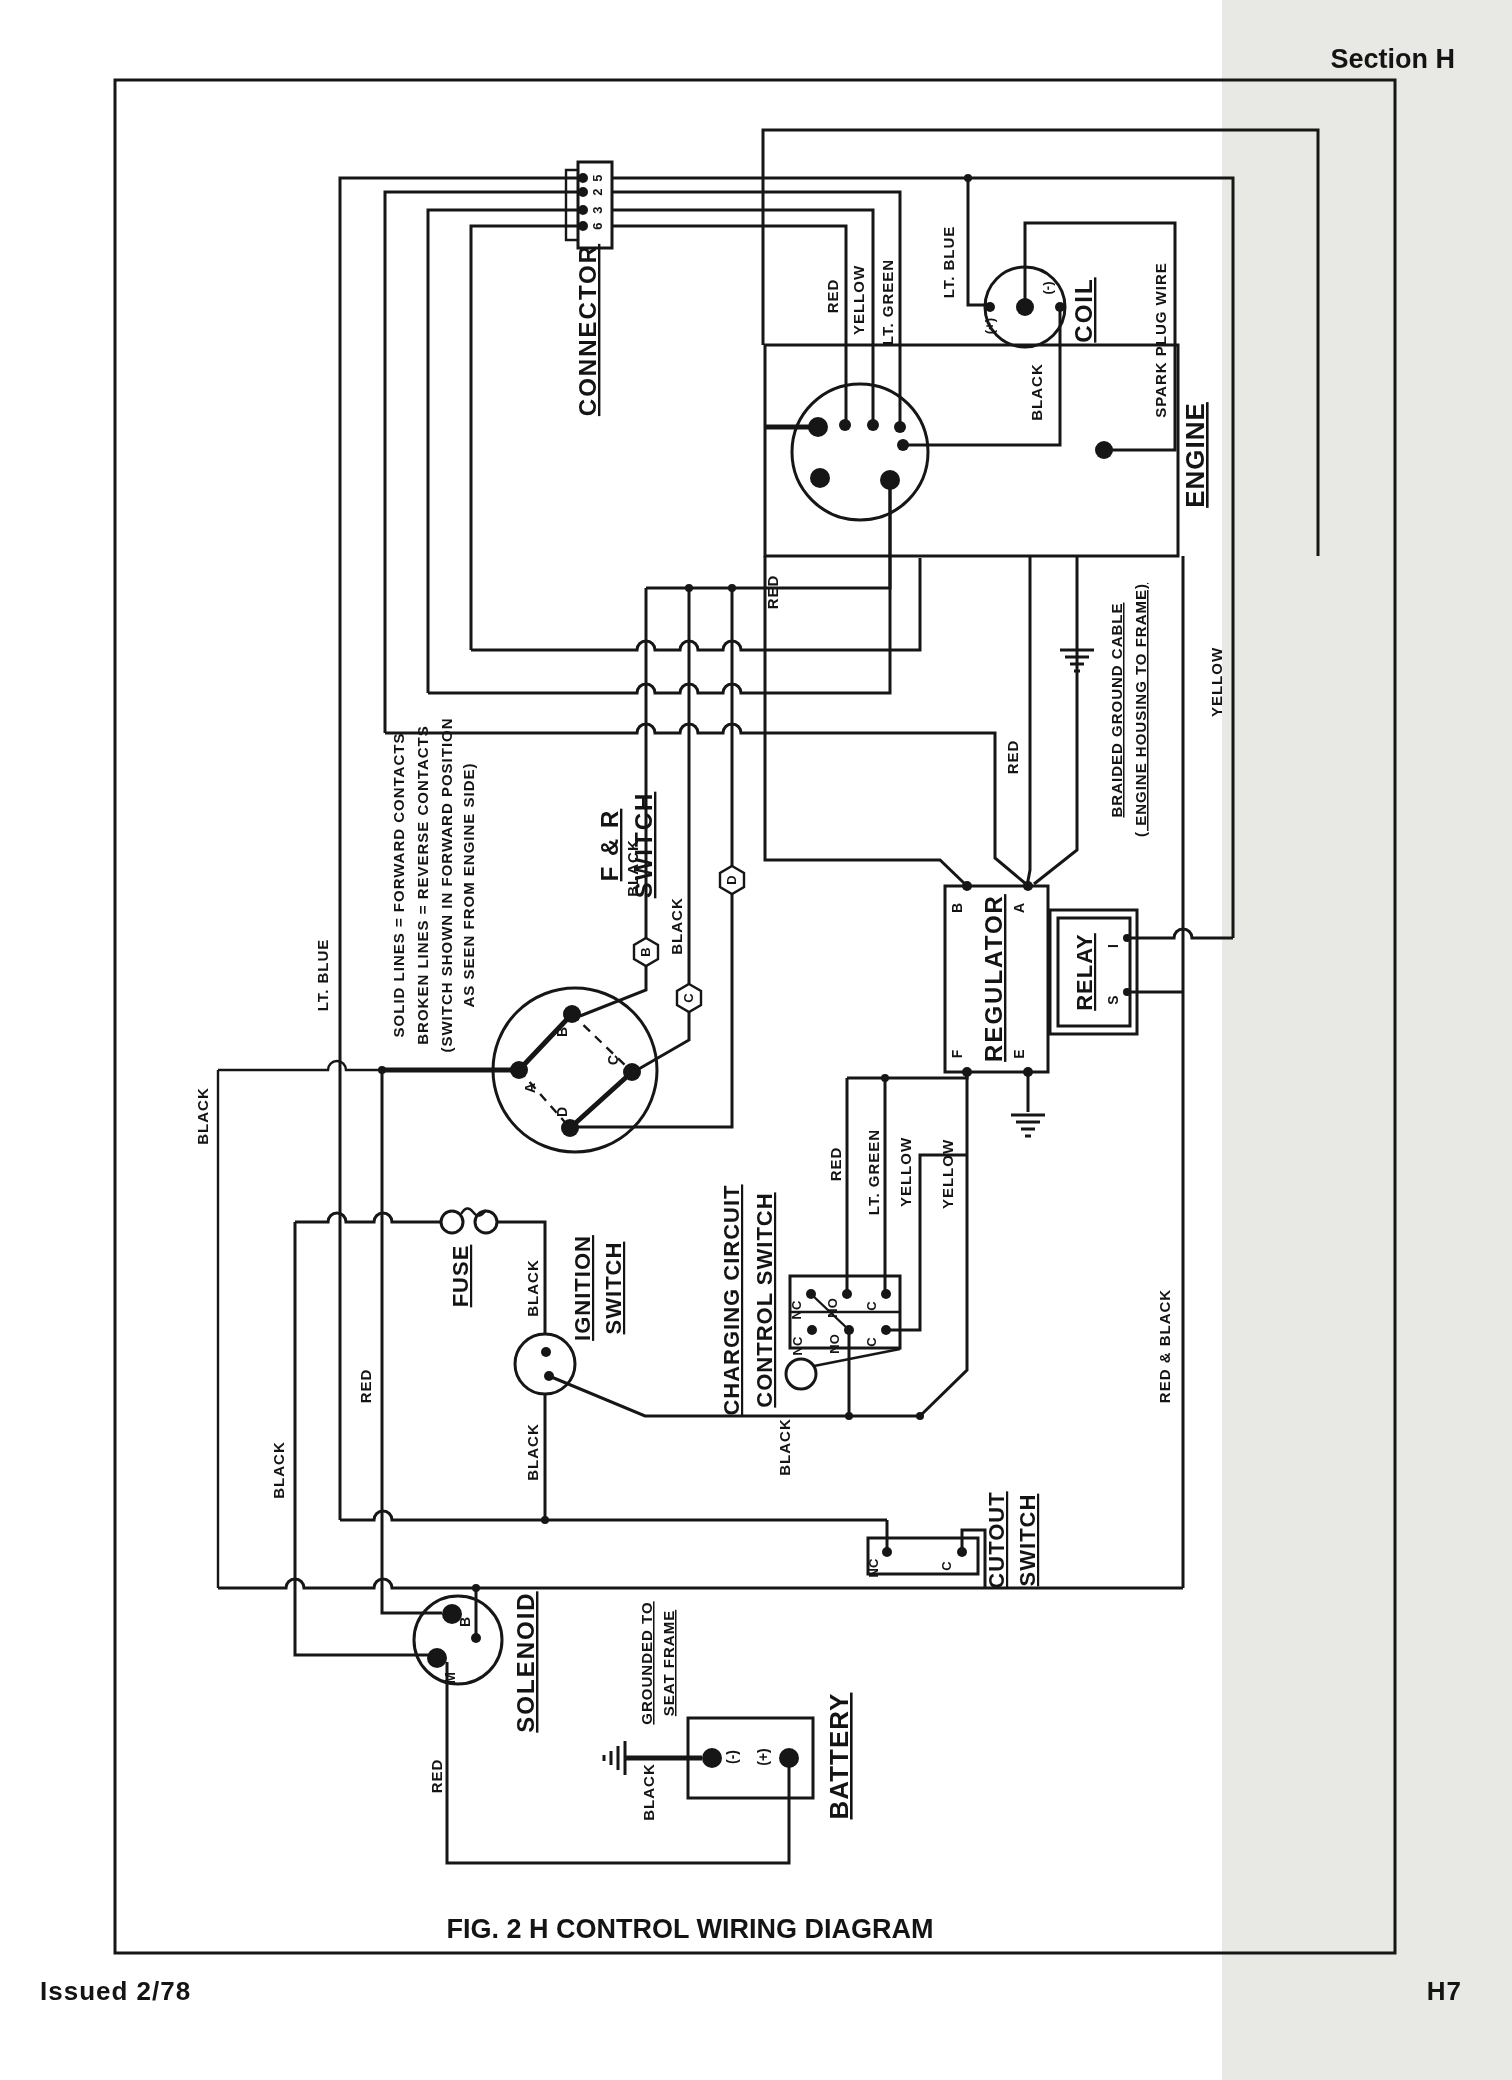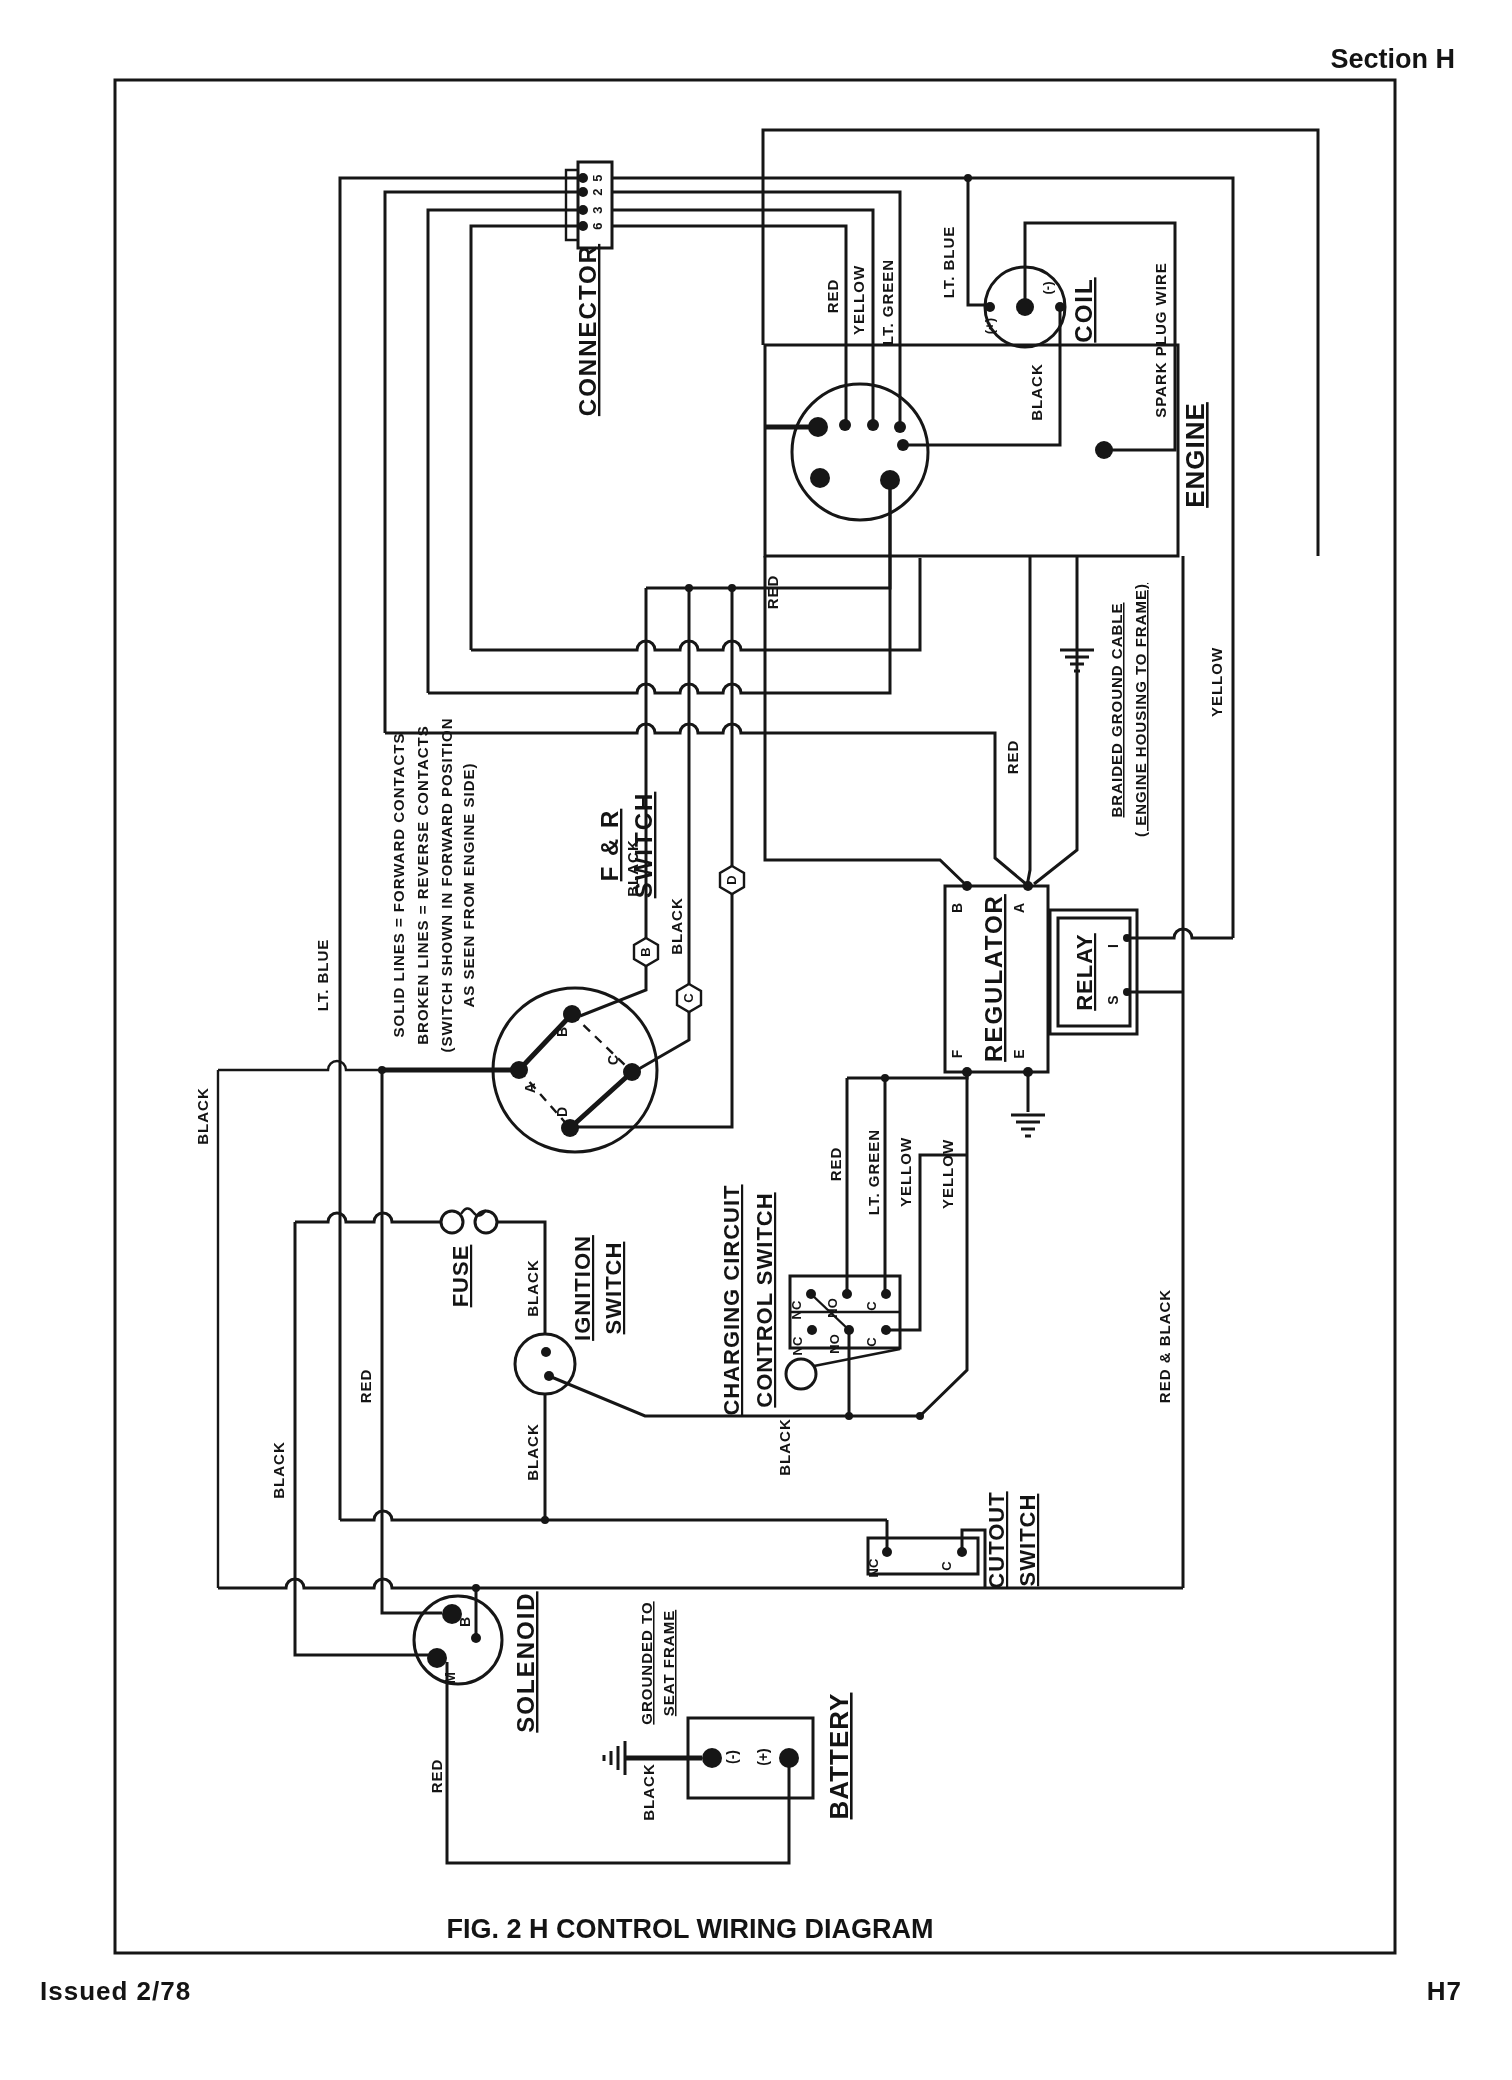--- a/index.html
+++ b/index.html
@@ -1,16 +1,16 @@
 <!DOCTYPE html>
 <html><head>
 <meta charset="utf-8">
 <style>
   html,body{margin:0;padding:0;background:#e8e8e4;}
-  #page{position:relative;width:1512px;height:2080px;background:#ffffff;
+  #page{position:relative;width:1222px;height:2080px;background:#ffffff;
         font-family:"Liberation Sans",sans-serif;}
   svg{position:absolute;left:0;top:0;}
   .ink{stroke:#161616;fill:none;stroke-width:3;}
   .thin{stroke-width:2.4;}
   .thick{stroke-width:5;}
   .dash{stroke-dasharray:9 7;}
   .dot{fill:#161616;stroke:none;}
   .box{stroke:#161616;fill:none;stroke-width:3;}
   text{fill:#141414;font-family:"Liberation Sans",sans-serif;}
   .t13{font-size:13px;font-weight:bold;}

